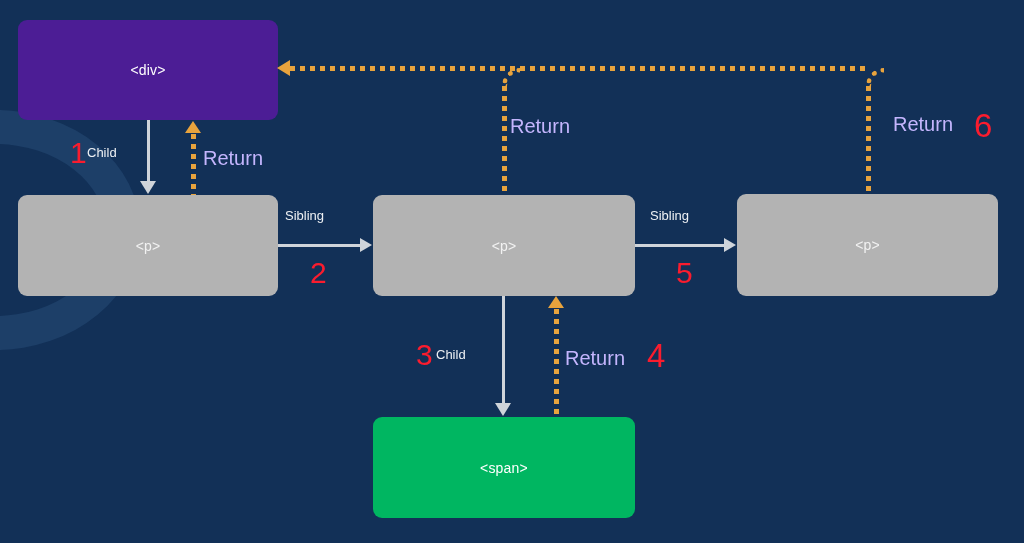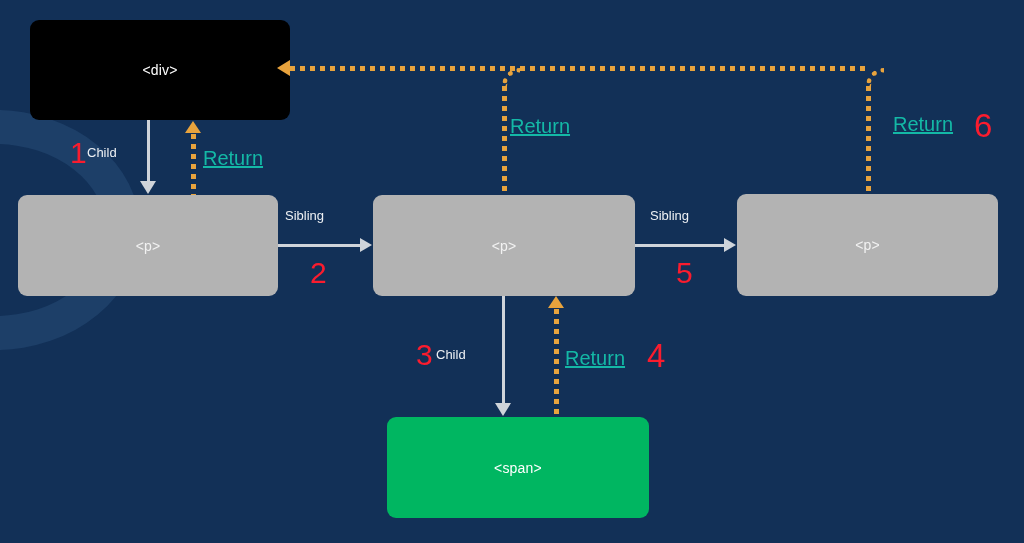--- a/index.html
+++ b/index.html
@@ -33,21 +33,21 @@
     align-items: center;
     justify-content: center;
     box-sizing: border-box;
   }
   .node-label {
     font-size: 14px;
     letter-spacing: 0.2px;
     color: #ffffff;
     user-select: none;
   }
-  .node-div { background: #000000; margin-left: 12px; }
+  .node-div { background: #4c1d95; }
   .node-p   { background: #b3b3b3; }
   .node-p .node-label { color: #f2f2f2; }
   .node-span{ background: #00b661; }
 
   
   .line-v, .line-h {
     position: absolute;
   }
   .solid-v {
     background: #cfd4da;
@@ -112,23 +112,22 @@
   .lbl {
     position: absolute;
     white-space: nowrap;
     user-select: none;
   }
   .lbl-white {
     color: #eef1f4;
     font-size: 13px;
   }
   .lbl-orange {
-    color: #14b8a6;
+    color: #c4b5fd;
     font-size: 20px;
-    text-decoration: underline;
   }
   .lbl-num {
     color: #fa1c2e;
     font-size: 30px;
     font-weight: 400;
   }
   .lbl-num-big {
     color: #fa1c2e;
     font-size: 33px;
   }
@@ -149,21 +148,21 @@
   </div>
 
   <div class="node node-p" style="left:373px; top:195px; width:262px; height:101px;">
     <span class="node-label">&lt;p&gt;</span>
   </div>
 
   <div class="node node-p" style="left:737px; top:194px; width:261px; height:102px;">
     <span class="node-label">&lt;p&gt;</span>
   </div>
 
-  <div class="node node-span" style="left:373px; top:417px; width:262px; height:101px;margin-left:14px;">
+  <div class="node node-span" style="left:373px; top:417px; width:262px; height:101px;">
     <span class="node-label">&lt;span&gt;</span>
   </div>
 
   <div class="line-v solid-v" style="left:147px; top:120px; height:62px;"></div>
   <div class="arrow-down" style="left:140px; top:181px;"></div>
   <div class="lbl lbl-num" style="left:70px; top:136px;">1</div>
   <div class="lbl lbl-white" style="left:87px; top:145px;">Child</div>
 
   <div class="dot-v" style="left:191px; top:134px; height:61px;"></div>
   <div class="arrow-up-o" style="left:185px; top:121px;"></div>

